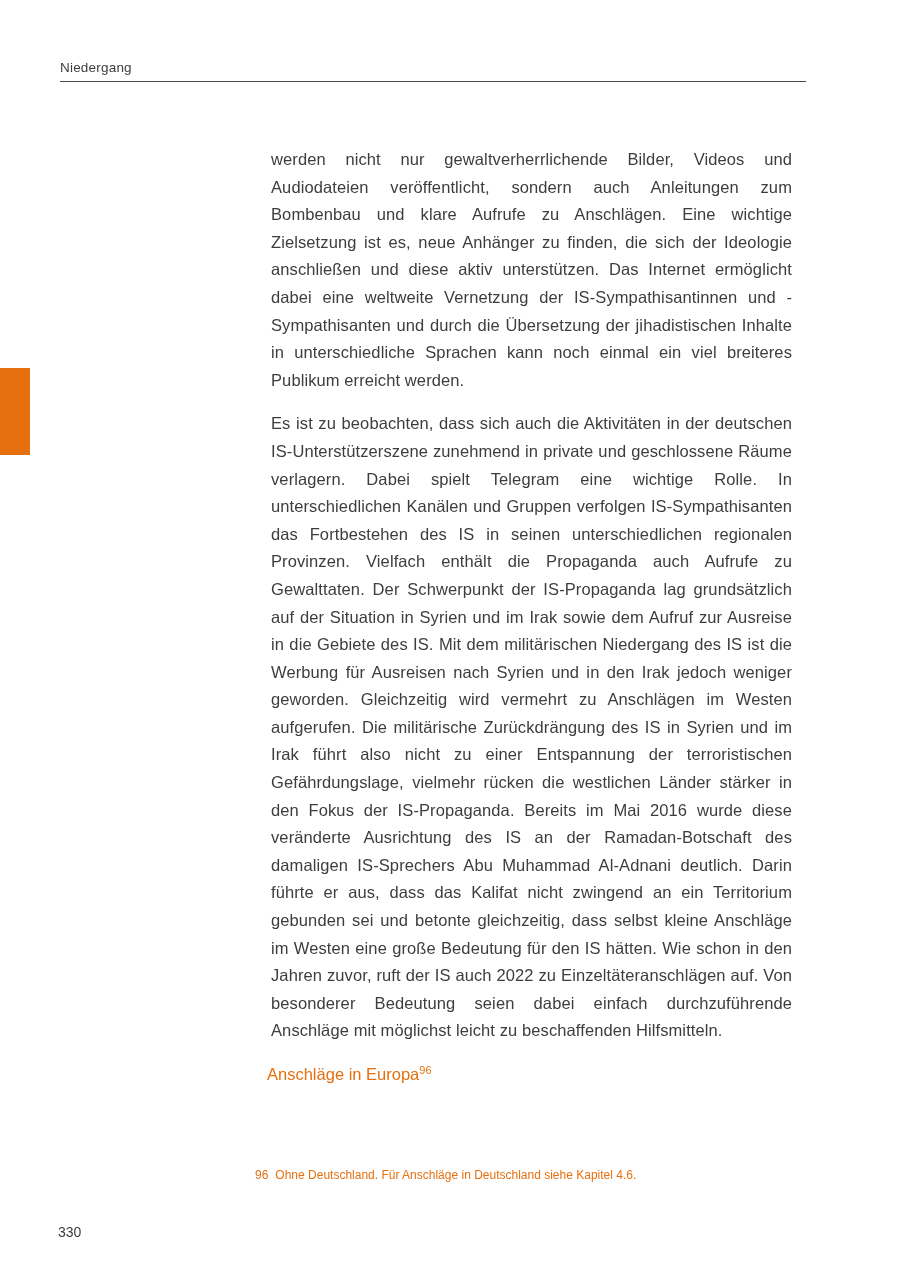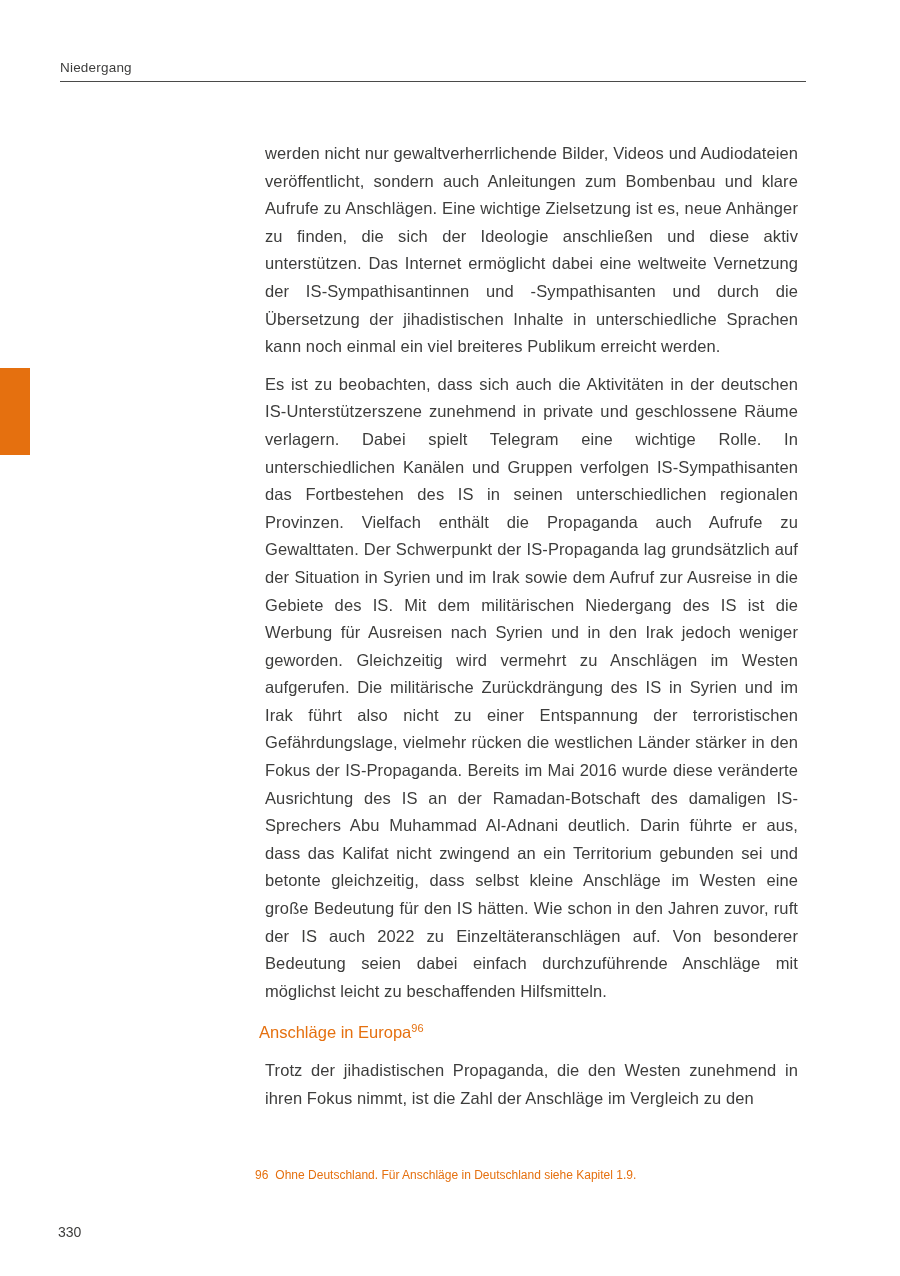--- a/index.html
+++ b/index.html
@@ -48,29 +48,29 @@
   }
 
   
   .text-column {
     position: absolute;
     left: 255px;
     top: 130px;
     width: 553px;
   }
   .body-paragraph {
-    margin: 10px;
+    margin: 16px;
     font-size: 16.5px;
     line-height: 27.6px;
     text-align: justify;
     letter-spacing: 0.1px;
     color: #3d3d3c;
   }
   .section-heading {
-    margin: 14px 0 0 4px;
+    margin: 14px 0 0 12px;
     font-size: 16.5px;
     line-height: 27.6px;
     font-weight: normal;
     color: var(--accent);
   }
   .section-heading sup {
     font-size: 11px;
     line-height: 0;
   }
 
@@ -105,20 +105,19 @@
 <div class="header-rule"></div>
 
 <div class="margin-tab"></div>
 
 <div class="text-column">
   <p class="body-paragraph">werden nicht nur gewaltverherrlichende Bilder, Videos und Audiodateien veröffentlicht, sondern auch Anleitungen zum Bombenbau und klare Aufrufe zu Anschlägen. Eine wichtige Zielsetzung ist es, neue Anhänger zu finden, die sich der Ideologie anschließen und diese aktiv unterstützen. Das Internet ermöglicht dabei eine weltweite Vernetzung der IS-Sympathisantinnen und -Sympathisanten und durch die Übersetzung der jihadistischen Inhalte in unterschiedliche Sprachen kann noch einmal ein viel breiteres Publikum erreicht werden.</p>
   <p class="body-paragraph">Es ist zu beobachten, dass sich auch die Aktivitäten in der deutschen IS-Unterstützerszene zunehmend in private und geschlossene Räume verlagern. Dabei spielt Telegram eine wichtige Rolle. In unterschiedlichen Kanälen und Gruppen verfolgen IS-Sympathisanten das Fortbestehen des IS in seinen unterschiedlichen regionalen Provinzen. Vielfach enthält die Propaganda auch Aufrufe zu Gewalttaten. Der Schwerpunkt der IS-Propaganda lag grundsätzlich auf der Situation in Syrien und im Irak sowie dem Aufruf zur Ausreise in die Gebiete des IS. Mit dem militärischen Niedergang des IS ist die Werbung für Ausreisen nach Syrien und in den Irak jedoch weniger geworden. Gleichzeitig wird vermehrt zu Anschlägen im Westen aufgerufen. Die militärische Zurückdrängung des IS in Syrien und im Irak führt also nicht zu einer Entspannung der terroristischen Gefährdungslage, vielmehr rücken die westlichen Länder stärker in den Fokus der IS-Propaganda. Bereits im Mai 2016 wurde diese veränderte Ausrichtung des IS an der Ramadan-Botschaft des damaligen IS-Sprechers Abu Muhammad Al-Adnani deutlich. Darin führte er aus, dass das Kalifat nicht zwingend an ein Territorium gebunden sei und betonte gleichzeitig, dass selbst kleine Anschläge im Westen eine große Bedeutung für den IS hätten. Wie schon in den Jahren zuvor, ruft der IS auch 2022 zu Einzeltäteranschlägen auf. Von besonderer Bedeutung seien dabei einfach durchzuführende Anschläge mit möglichst leicht zu beschaffenden Hilfsmitteln.</p>
   <h2 class="section-heading">
     <span>Anschläge in Europa</span><sup>96</sup>
   </h2>
-  <p class="body-paragraph">Trotz der jihadistischen Propaganda, die den Westen zunehmend in ihren Fokus nimmt, ist die Zahl der Anschläge im Vergleich zu den</p>
 </div>
 
 <div class="footnote">
-  <span class="fn-number">96</span><span>Ohne Deutschland. Für Anschläge in Deutschland siehe Kapitel 1.9.</span>
+  <span class="fn-number">96</span><span>Ohne Deutschland. Für Anschläge in Deutschland siehe Kapitel 4.6.</span>
 </div>
 
 <div class="page-number">330</div>
 
 </body></html>

